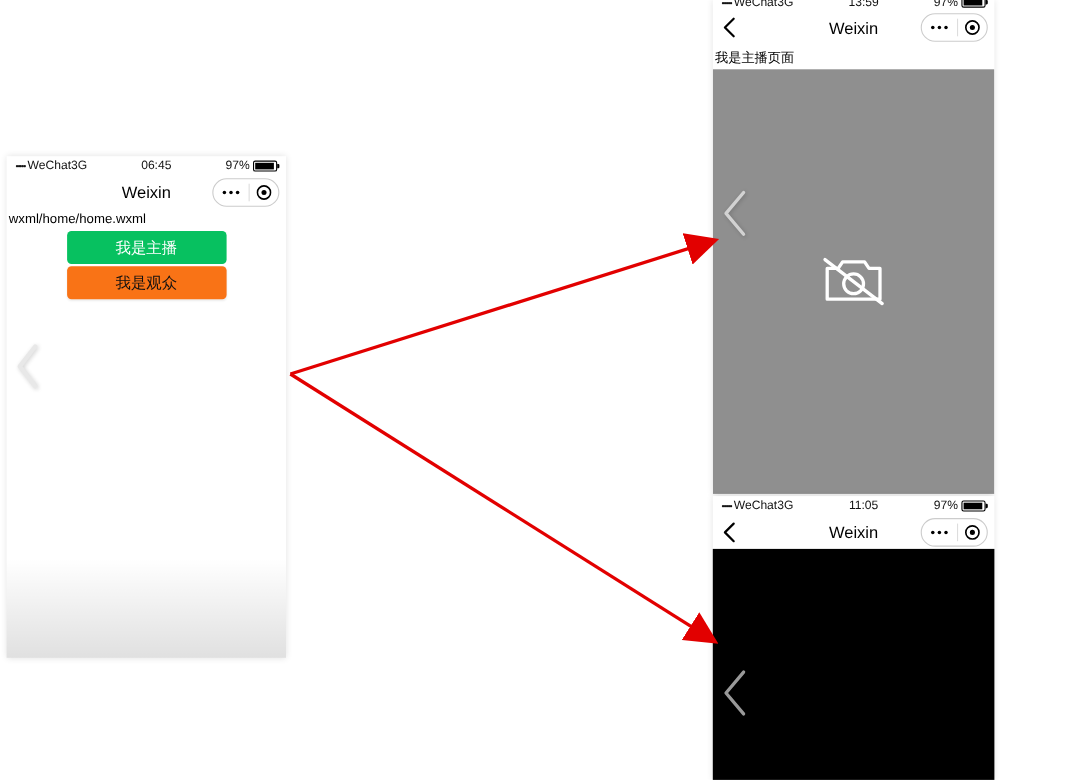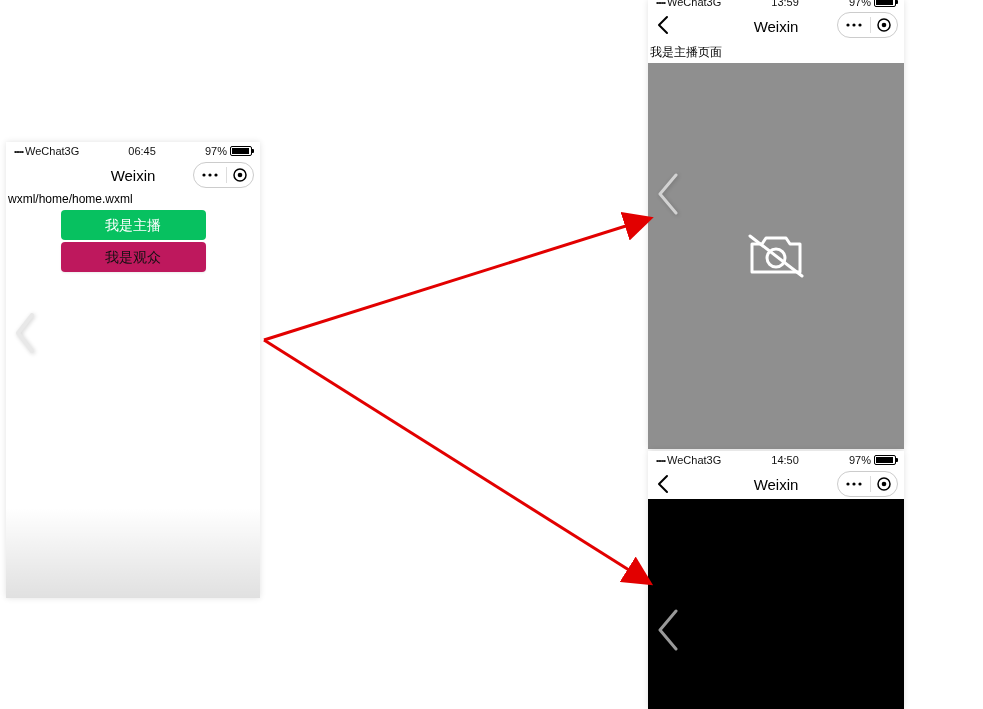--- a/index.html
+++ b/index.html
@@ -12,21 +12,21 @@
     .battery { display:inline-block; width: 22px; height: 10px; border: 1px solid #000; border-radius: 2px; position: relative; }
     .battery::after { content:""; position:absolute; right:-3px; top:2px; width:2px; height:4px; background:#000; border-radius:0 1px 1px 0; }
     .battery-fill { position:absolute; left:1px; top:1px; bottom:1px; width: 85%; background:#000; }
     .nav-bar { display: flex; align-items: center; justify-content: center; position: relative; height: 30px; font-size: 15px; }
     .nav-back { position: absolute; left: 8px; top: 5px; }
     .menu-pill { position: absolute; right: 6px; top: 2px; display:flex; align-items:center; border:1px solid #ccc; border-radius: 14px; height: 26px; padding:0 6px; gap:6px; background:#fff; }
     .pill-div { width:1px; height:16px; background:#ddd; }
     .page-text { font-size: 12px; padding: 2px 2px; }
     .btn { display:block; width: 145px; height: 30px; line-height: 30px; text-align:center; font-size:14px; border-radius:4px; margin: 2px auto 0 auto; }
     .btn-green { background:#07c160; color:#fff; }
-    .btn-white { background:#be185d; color:#111; box-shadow: 0 1px 2px rgba(0,0,0,0.08); }
+    .btn-white { background:#f97316; color:#111; box-shadow: 0 1px 2px rgba(0,0,0,0.08); }
     .home-fade { position:absolute; left:0; right:0; bottom:0; height:90px; background: linear-gradient(to bottom, rgba(0,0,0,0) 0%, rgba(0,0,0,0.12) 100%); }
     .big-chev { position:absolute; left:6px; opacity:0.6; filter: drop-shadow(1px 1px 2px rgba(0,0,0,0.3)); }
     .anchor-body { background:#8f8f8f; flex:1; position:relative; display:flex; align-items:center; justify-content:center; }
     .viewer-body { background:#000; flex:1; position:relative; }
     svg { display:block; }
 
     
     #home { left: 6px; top: 142px; width: 254px; height: 456px; display:flex; flex-direction:column; }
     #home .content { position:relative; flex:1; }
 
@@ -146,21 +146,21 @@
     </span>
   </div>
 </div>
 
 <div id="viewer" class="phone">
   <div class="status-bar">
     <span class="status-left">
       <span class="dots">•••••</span>
       <span>WeChat3G</span>
     </span>
-    <span>14:50</span>
+    <span>11:05</span>
     <span class="status-right">
       <span>97%</span>
       <span class="battery">
           <span class="battery-fill"></span>
         </span>
     </span>
   </div>
   <div class="nav-bar" style="height:30px">
     <span class="nav-back">
       <svg width="14" height="20" viewBox="0 0 14 20">

